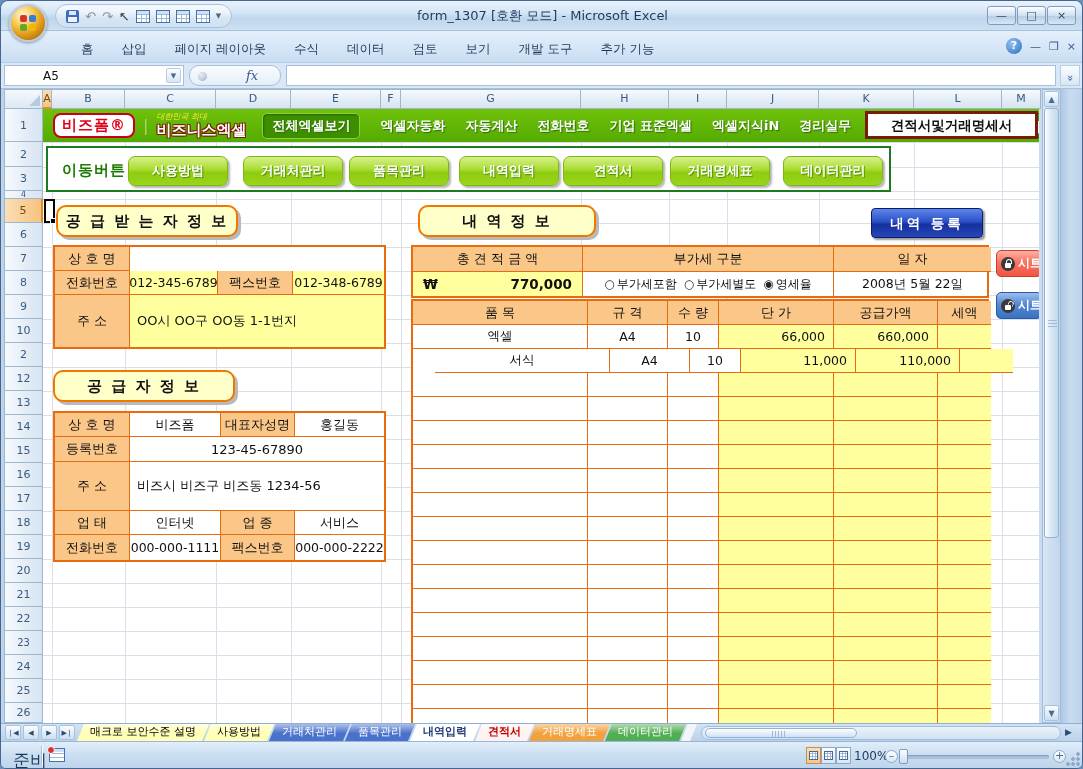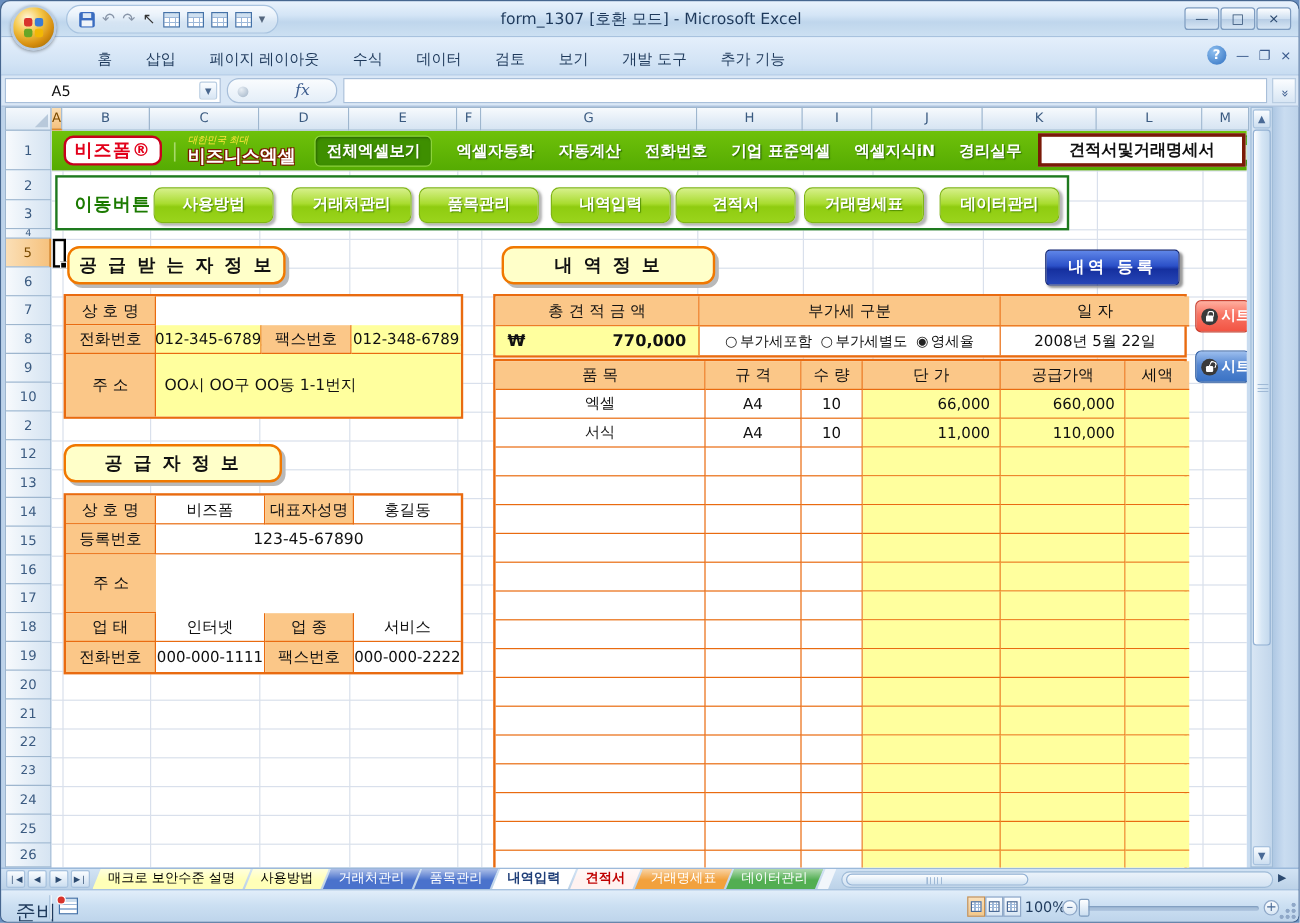--- a/index.html
+++ b/index.html
@@ -431,20 +431,21 @@
         <div class="ocell" style="width:91px;">비즈폼</div>
         <div class="ocell olabel" style="width:74px;">대표자성명</div>
         <div class="ocell" style="width:89px;">홍길동</div>
       </div>
       <div class="orow" style="height:25px;">
         <div class="ocell olabel" style="width:75px;">등록번호</div>
         <div class="ocell" style="width:254px;">123-45-67890</div>
       </div>
       <div class="orow" style="height:49px;">
         <div class="ocell olabel" style="width:75px;">주       소</div>
+        <div class="ocell oleft" style="width:254px;">비즈시 비즈구 비즈동 1234-56</div>
       </div>
       <div class="orow" style="height:24px;">
         <div class="ocell olabel" style="width:75px;">업     태</div>
         <div class="ocell" style="width:91px;">인터넷</div>
         <div class="ocell olabel" style="width:74px;">업     종</div>
         <div class="ocell" style="width:89px;">서비스</div>
       </div>
       <div class="orow" style="height:25px;">
         <div class="ocell olabel" style="width:75px;">전화번호</div>
         <div class="ocell" style="width:91px;font-size:12.5px;">000-000-1111</div>
@@ -497,21 +498,21 @@
       <div id="itembody">
           <div class="orow" style="height: 24px;">
             <div class="ocell" style="width: 175px; font-size: 12.5px;">엑셀</div>
             <div class="ocell" style="width: 80px; font-size: 12.5px;">A4</div>
             <div class="ocell" style="width: 51px; font-size: 12.5px;">10</div>
             <div class="ocell oyellow oright" style="width: 115px; font-size: 12.5px;">66,000</div>
             <div class="ocell oyellow oright" style="width: 104px; font-size: 12.5px;">660,000</div>
             <div class="ocell oyellow" style="width: 53px; font-size: 12.5px;"></div>
           </div>
           <div class="orow" style="height: 24px;">
-            <div class="ocell" style="width: 175px; font-size: 12.5px;">서식</div>
+            <div class="ocell" style="width: 175px; font-size: 12.5px; margin-left: 22px;">서식</div>
             <div class="ocell" style="width: 80px; font-size: 12.5px;">A4</div>
             <div class="ocell" style="width: 51px; font-size: 12.5px;">10</div>
             <div class="ocell oyellow oright" style="width: 115px; font-size: 12.5px;">11,000</div>
             <div class="ocell oyellow oright" style="width: 104px; font-size: 12.5px;">110,000</div>
             <div class="ocell oyellow" style="width: 53px; font-size: 12.5px;"></div>
           </div>
           <div class="orow" style="height: 24px;">
             <div class="ocell" style="width: 175px; font-size: 12.5px;"></div>
             <div class="ocell" style="width: 80px; font-size: 12.5px;"></div>
             <div class="ocell" style="width: 51px; font-size: 12.5px;"></div>

